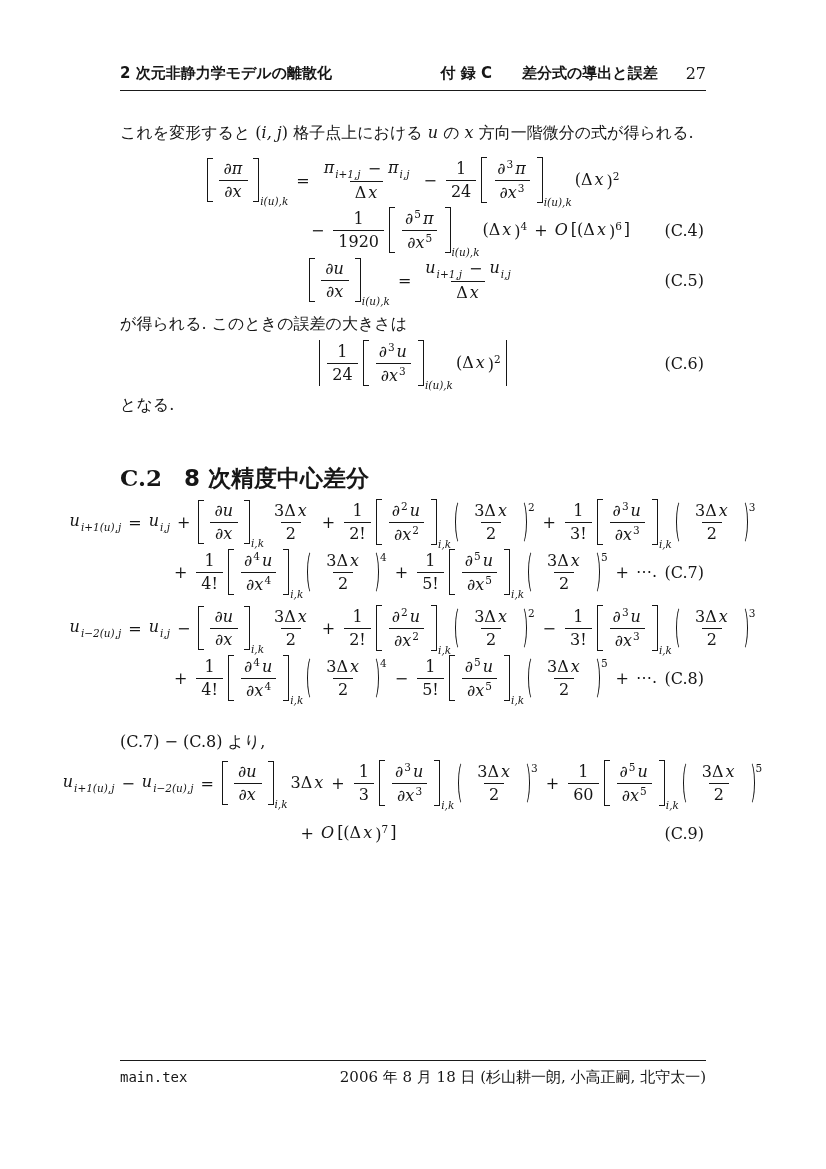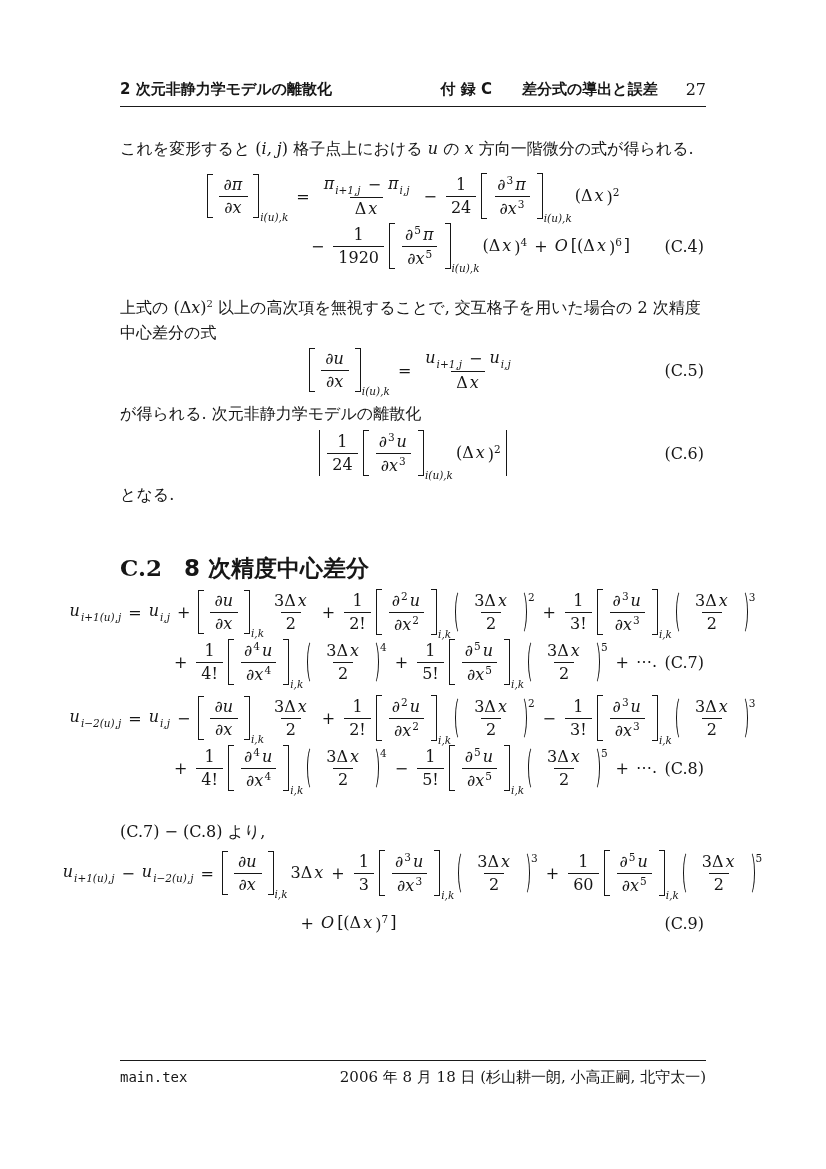--- a/index.html
+++ b/index.html
@@ -2,21 +2,21 @@
 <html><head>
 <meta charset="utf-8">
 <style>
   html,body{margin:0;padding:0;background:#fff;}
   .page{position:relative;width:826px;height:1169px;background:#fff;color:#161616;
         font-family:"DejaVu Serif","Liberation Serif",serif;font-size:16px;overflow:hidden;
         outline:1px solid #e3e3e3;}
   .content{position:absolute;left:120px;top:0;width:586px;}
 
   
-  .header{margin-top:80px;display:flex;justify-content:space-between;align-items:baseline;
+  .header{margin-top:64px;display:flex;justify-content:space-between;align-items:baseline;
           border-bottom:1.2px solid #1a1a1a;padding-bottom:7px;}
   .h-left,.h-title{font-family:"DejaVu Sans","Liberation Sans",sans-serif;font-weight:bold;font-size:15px;}
   .h-right{display:flex;align-items:flex-start;}
   .h-page{margin-left:28px;font-family:"DejaVu Serif",serif;font-weight:normal;font-size:16px;}
 
   
   .para{margin:0;text-align:justify;font-size:16px;line-height:25px;}
   .para i{font-style:italic;}
   .para sub{font-size:10px;font-style:italic;line-height:1;}
   .para sup{font-size:10px;line-height:1;}
@@ -167,21 +167,20 @@
             <span class="atom"><span class="mv">O</span></span>
             <span class="atom"><span class="mt">[(Δ</span></span>
             <span class="atom"><span class="mv">x</span></span>
             <span class="atom"><span class="mt">)</span><span class="msup">6</span></span>
             <span class="atom"><span class="mt">]</span></span>
           </span>
           <span class="eqnum">(C.4)</span>
         </div>
       </div>
 
-    <p class="para" style="margin-top:24px">上式の (Δ<i>x</i>)<sup>2</sup> 以上の高次項を無視することで, 交互格子を用いた場合の 2 次精度<br>中心差分の式</p>
 
     <div class="eq">
         <div class="eqline">
           <span class="mrow">
             <span class="grp">
               <span class="del sqL"></span>
               <span class="mrow">
                 <span class="frac">
                   <span class="mrow fn">
                     <span class="atom"><span class="mv">∂u</span></span>
@@ -204,21 +203,21 @@
               <span class="mrow fd">
                 <span class="atom"><span class="mt">Δ</span></span>
                 <span class="atom"><span class="mv">x</span></span>
               </span>
             </span>
           </span>
           <span class="eqnum">(C.5)</span>
         </div>
       </div>
 
-    <p class="para" style="margin-top:6px">が得られる. 次元非静力学モデルの離散化</p>
+    <p class="para" style="margin-top:6px">が得られる. このときの誤差の大きさは</p>
 
     <div class="eq" style="margin-top:2px">
         <div class="eqline">
           <span class="mrow">
             <span class="grp">
               <span class="del abL"></span>
               <span class="mrow">
                 <span class="frac">
                   <span class="mrow fn">
                     <span class="atom mt">1</span>

